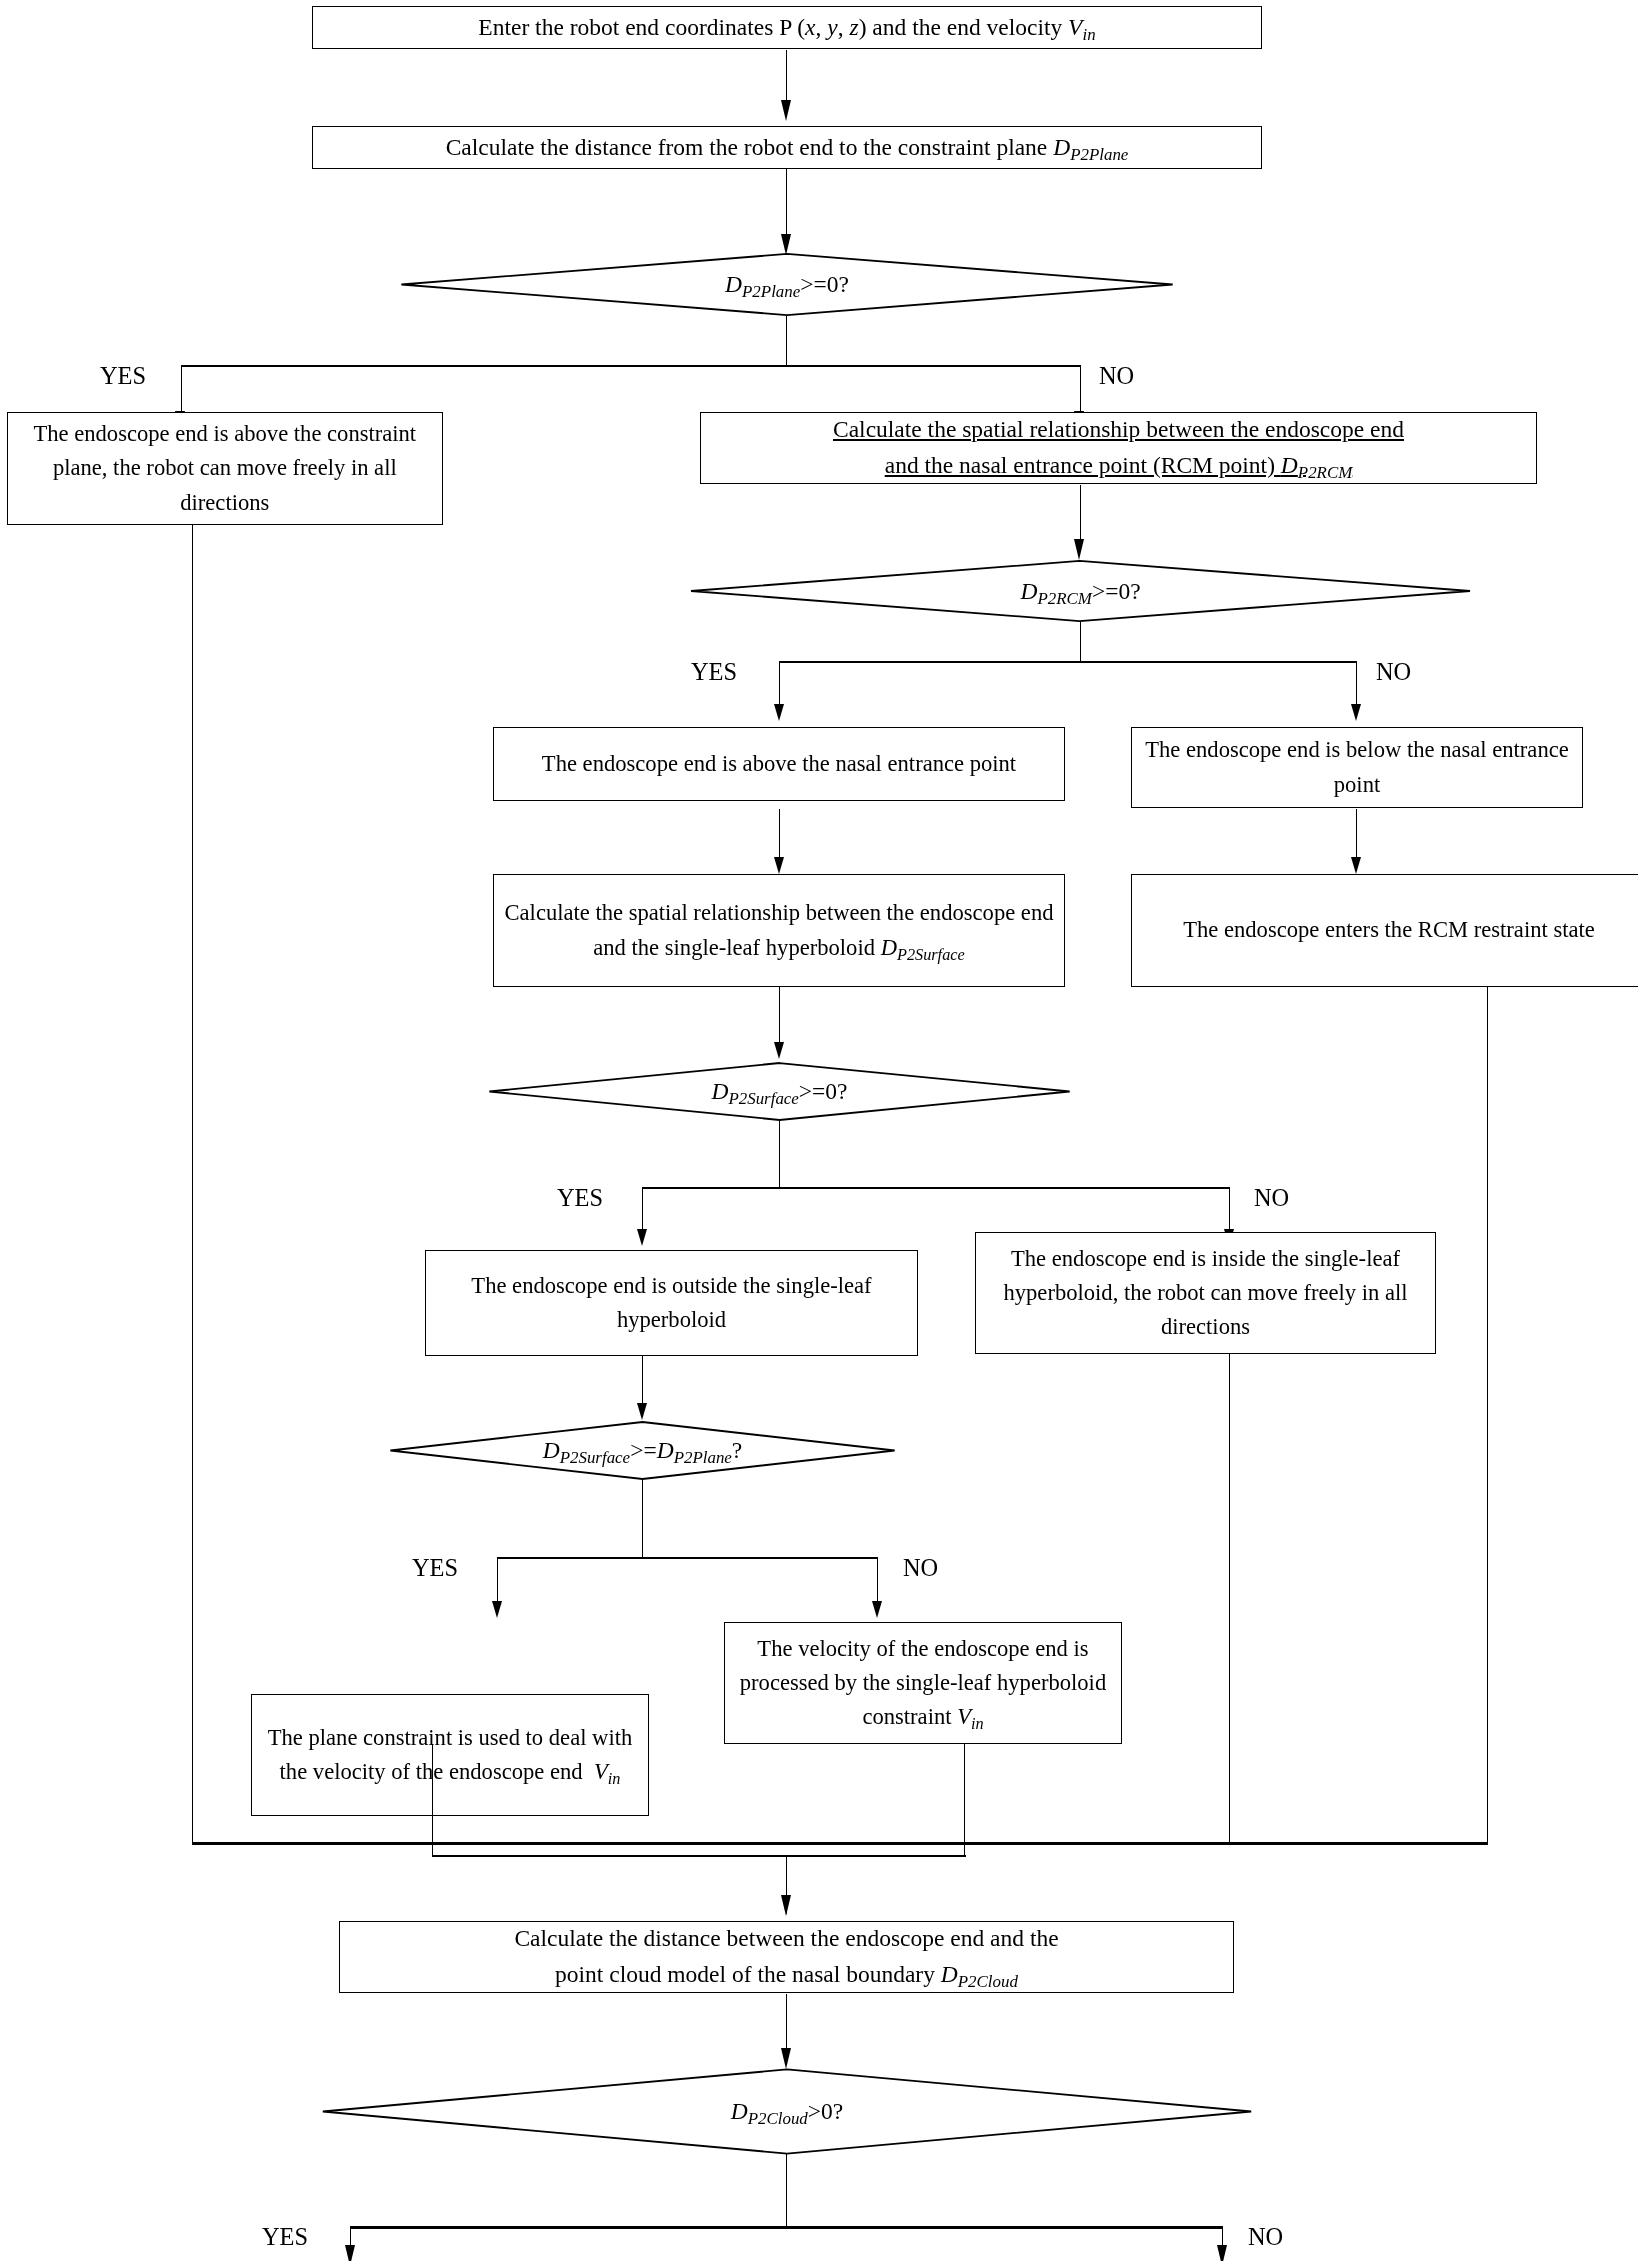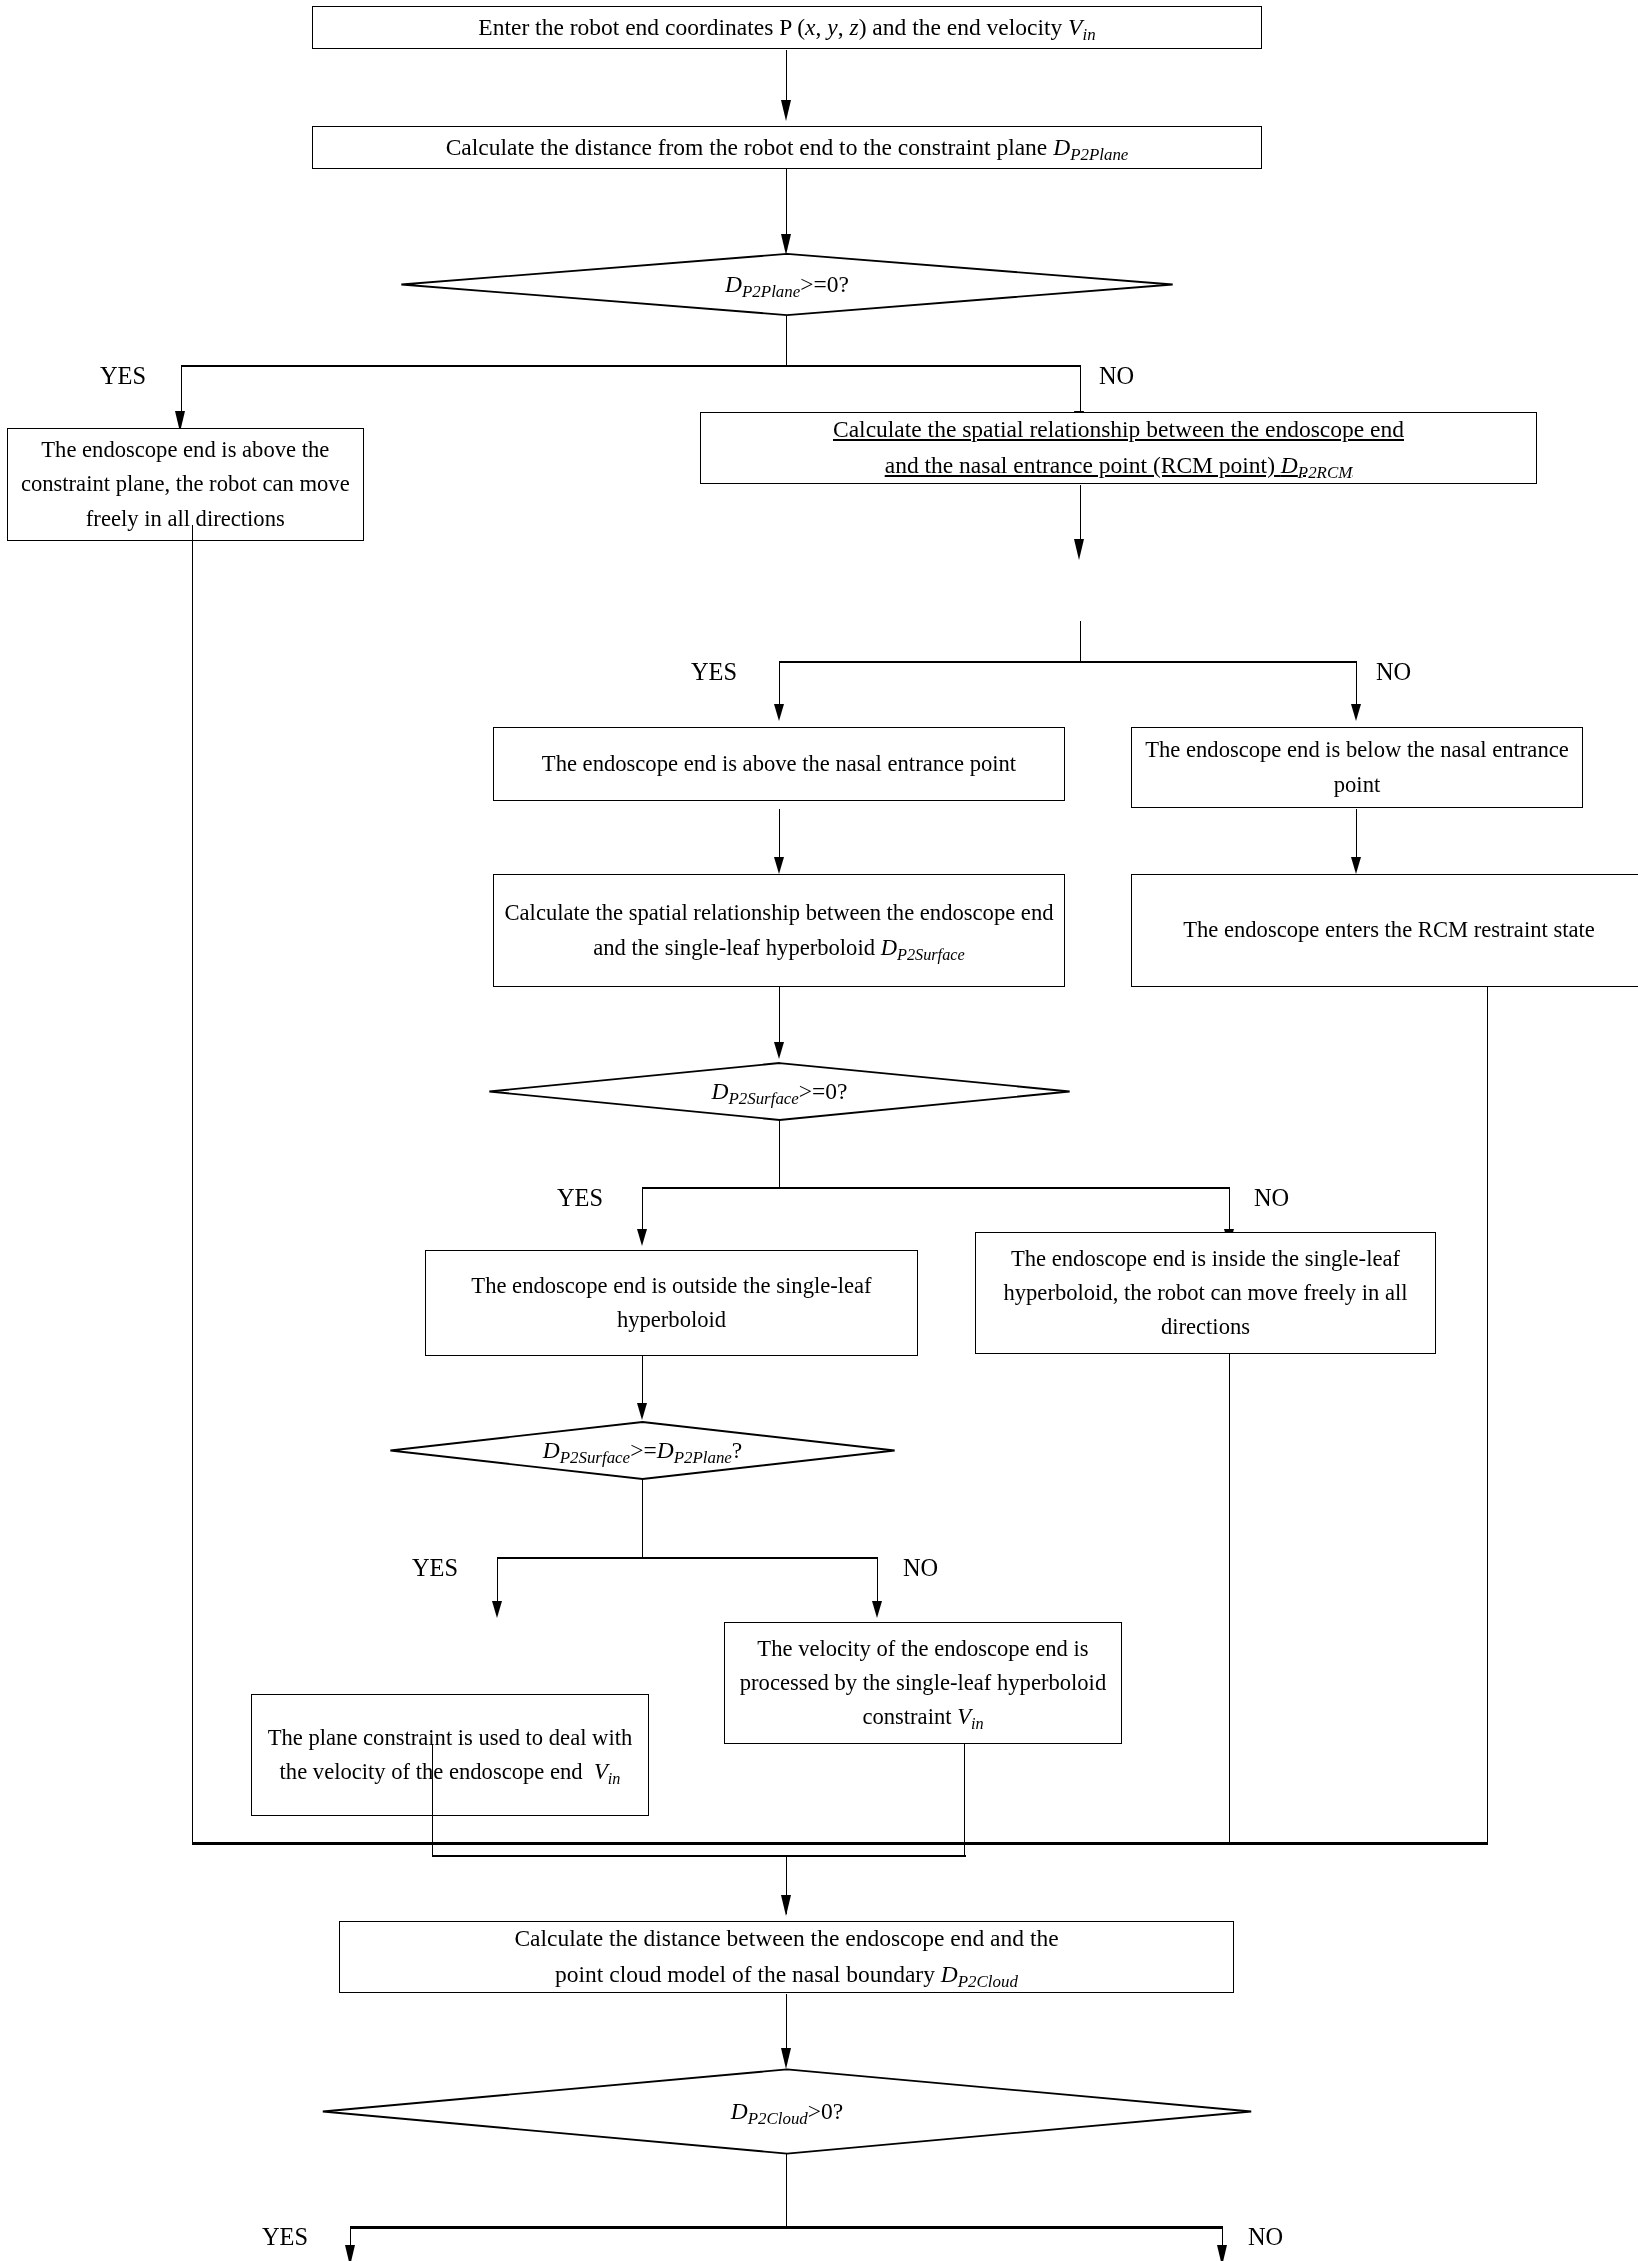--- a/index.html
+++ b/index.html
@@ -84,36 +84,44 @@
   <div class="hl" style="left:181px;top:365px;width:900px;height:2.3px;"></div>
 
   <div class="vl" style="left:181px;top:365px;height:50px;"></div>
   <div class="arrow" style="left:175px;top:411px;"></div>
   <div class="blabel" style="left:100px;top:362px;font-size:24.4px;">YES</div>
 
   <div class="vl" style="left:1080px;top:365px;height:50px;"></div>
   <div class="arrow" style="left:1074px;top:411px;"></div>
   <div class="blabel" style="left:1099px;top:362px;font-size:24.4px;">NO</div>
 
-  <div class="box" style="left:6.8px;top:412px;width:357px;height:113px;font-size:22.6px;margin-top:16px;">
+  <div class="box" style="left:6.8px;top:412px;width:436px;height:113px;font-size:22.6px;">
     <span class="t">The endoscope end is above the constraint plane, the robot can move freely in all directions</span>
   </div>
 
   <div class="vl" style="left:192px;top:525px;height:1318px;"></div>
 
   <div class="box" style="left:700px;top:412px;width:837px;height:72px;font-size:23.5px;text-decoration:underline;">
     <span class="t">
       Calculate the spatial relationship between the endoscope end<br>
       and the nasal entrance point (RCM point) <i class="v">D</i><sub>P2RCM</sub>
     </span>
   </div>
 
   <div class="vl" style="left:1080px;top:485px;height:59px;"></div>
   <div class="arrow" style="left:1074px;top:539px;"></div>
 
+  <div class="diamond" style="left:687px;top:560px;width:787px;height:62px;">
+    <svg width="787" height="62" viewBox="0 0 1740 138">
+      <polygon points="868,2 1737,69 868,136 3,69" fill="#fff" stroke="#000" stroke-width="4"></polygon>
+    </svg>
+    <div class="dlabel" style="font-size:23.5px;">
+      <span><i class="v">D</i><sub>P2RCM</sub>&gt;=0?</span>
+    </div>
+  </div>
 
   <div class="vl" style="left:1080px;top:621px;height:41px;"></div>
   <div class="hl" style="left:779px;top:661px;width:578px;height:2.3px;"></div>
 
   <div class="vl" style="left:779px;top:661px;height:45px;"></div>
   <div class="arrow small" style="left:774px;top:704px;"></div>
   <div class="blabel" style="left:691px;top:658px;font-size:24.4px;">YES</div>
 
   <div class="vl" style="left:1356px;top:661px;height:45px;"></div>
   <div class="arrow small" style="left:1351px;top:704px;"></div>

